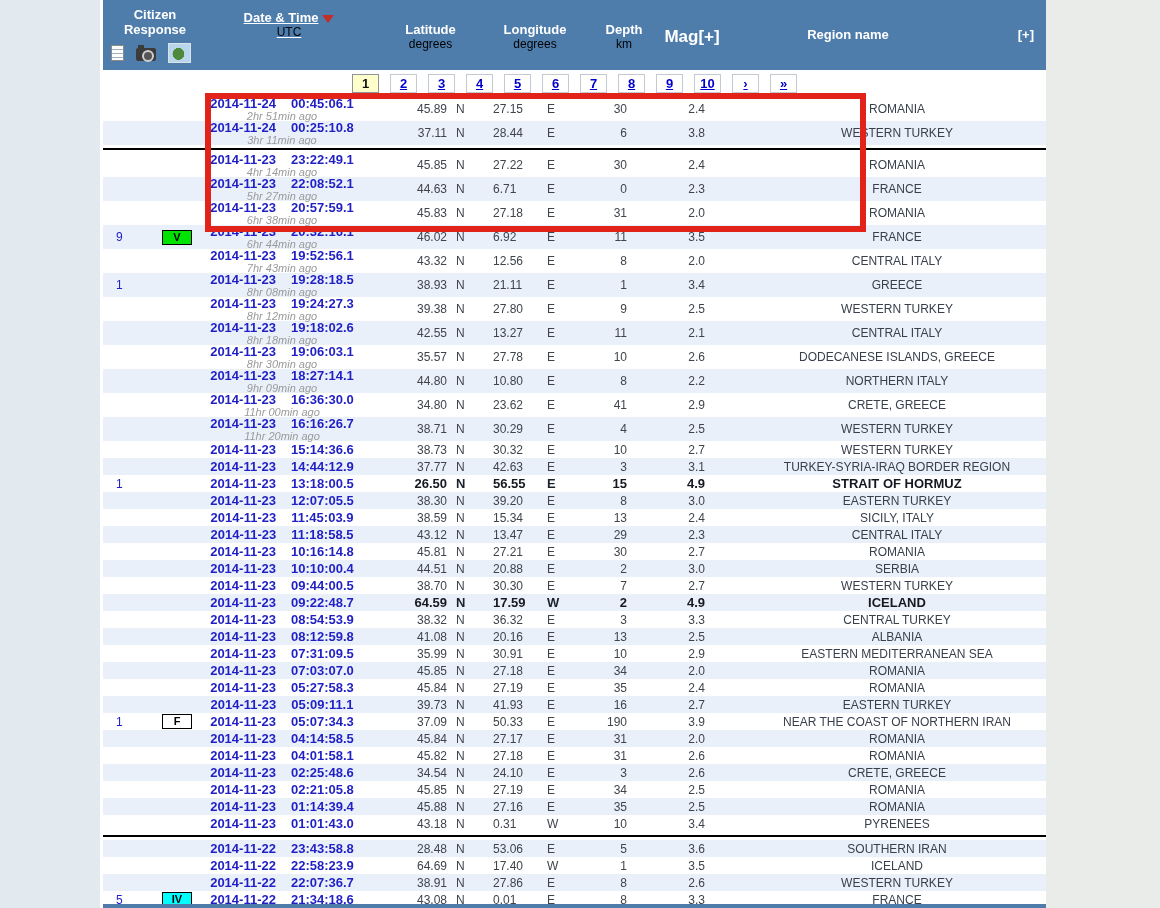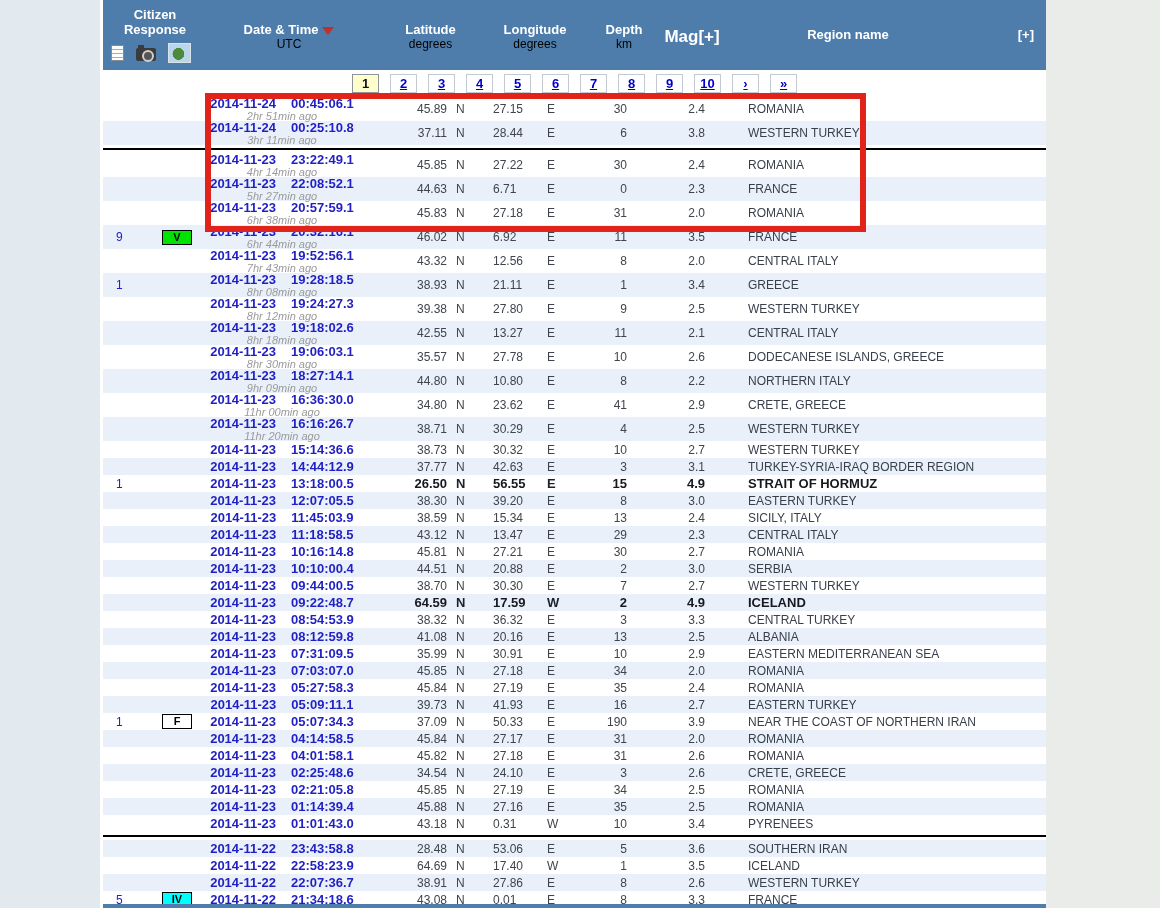--- a/index.html
+++ b/index.html
@@ -10,21 +10,21 @@
   .content { position:absolute; left:100px; top:0; width:764px; height:908px; background:#fff; border-right:1px solid #9fbcd4; }
   .inner { margin-left:3px; width:943px; position:relative; }
 
   
   .thead { position:relative; height:70px; background:#4e7dac; color:#fff; }
   .thead .hblock { position:absolute; text-align:center; }
   .hb-title { font-weight:bold; font-size:13px; line-height:15px; }
   .hb-sub { font-size:12px; line-height:14px; color:#000000; }
   .h-citizen { left:0; top:7px; width:104px; }
   .h-icons { position:absolute; left:8px; top:43px; display:flex; gap:12px; align-items:center; }
-  .h-datetime { left:108px; top:22px; width:156px; cursor:pointer; }
+  .h-datetime { left:108px; top:10px; width:156px; cursor:pointer;text-decoration:underline; }
   .h-lat { left:270px; top:22px; width:115px; }
   .h-lon { left:377px; top:22px; width:110px; }
   .h-depth { left:482px; top:22px; width:78px; }
   .h-mag { left:549px; top:27px; width:80px; font-weight:bold; font-size:17px; }
   .h-region { left:645px; top:27px; width:200px; text-align:left; font-weight:bold; font-size:13px; }
   .h-plus { position:absolute; right:12px; top:27px; font-weight:bold; font-size:13px; }
   .sort-arrow { display:inline-block; width:0; height:0; margin-left:4px;
     border-left:6px solid transparent; border-right:6px solid transparent; border-top:8px solid #c03028;
     vertical-align:middle; }
 
@@ -58,21 +58,21 @@
     font-size:11px; font-weight:bold; color:#000; text-align:center; cursor:pointer; }
   .c-dt { width:158px; text-align:center; color:#1f1fc4; font-weight:bold; font-size:13px; line-height:12px; cursor:pointer; }
   .dt-t { margin-left:15px; }
   .ago { display:block; font-size:11px; line-height:10px; font-style:italic; font-weight:normal; color:#9a9a9a; margin-top:1px; }
   .c-lat { width:86px; text-align:right; }
   .c-latd { width:46px; padding-left:9px; }
   .c-lon { width:45px; text-align:left; }
   .c-lond { width:46px; padding-left:9px; }
   .c-depth { width:43px; text-align:right; }
   .c-mag { width:78px; text-align:right; }
-  .c-region { flex:1; padding-left:43px; color:#39404c; }
+  .c-region { flex:1; padding-left:43px; color:#39404c;text-align:center; }
   .row.bold .c-region, .row.bold .c-lat, .row.bold .c-lon, .row.bold .c-depth, .row.bold .c-mag { color:#15181f; }
 
   .day-sep { height:8px; background:#fff; position:relative; }
   .day-sep::after { content:""; position:absolute; left:0; right:0; top:3px; border-top:2px solid #000; }
 
   .bottom-bar { position:absolute; left:3px; bottom:0; width:943px; height:4px; background:#4e7dac; }
 
   
   .red-annotation { position:absolute; left:205px; top:93px; width:661px; height:139px;
     border:6px solid #e2231a; pointer-events:none; }

